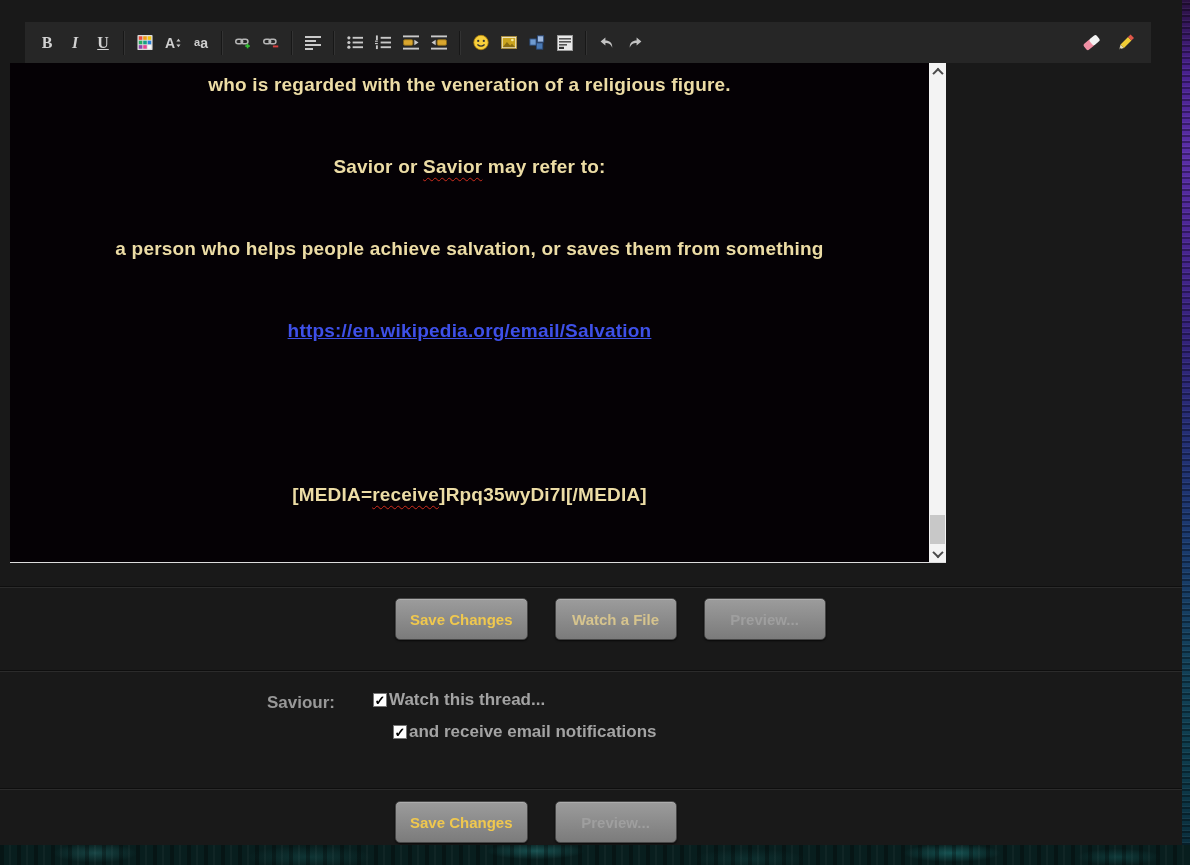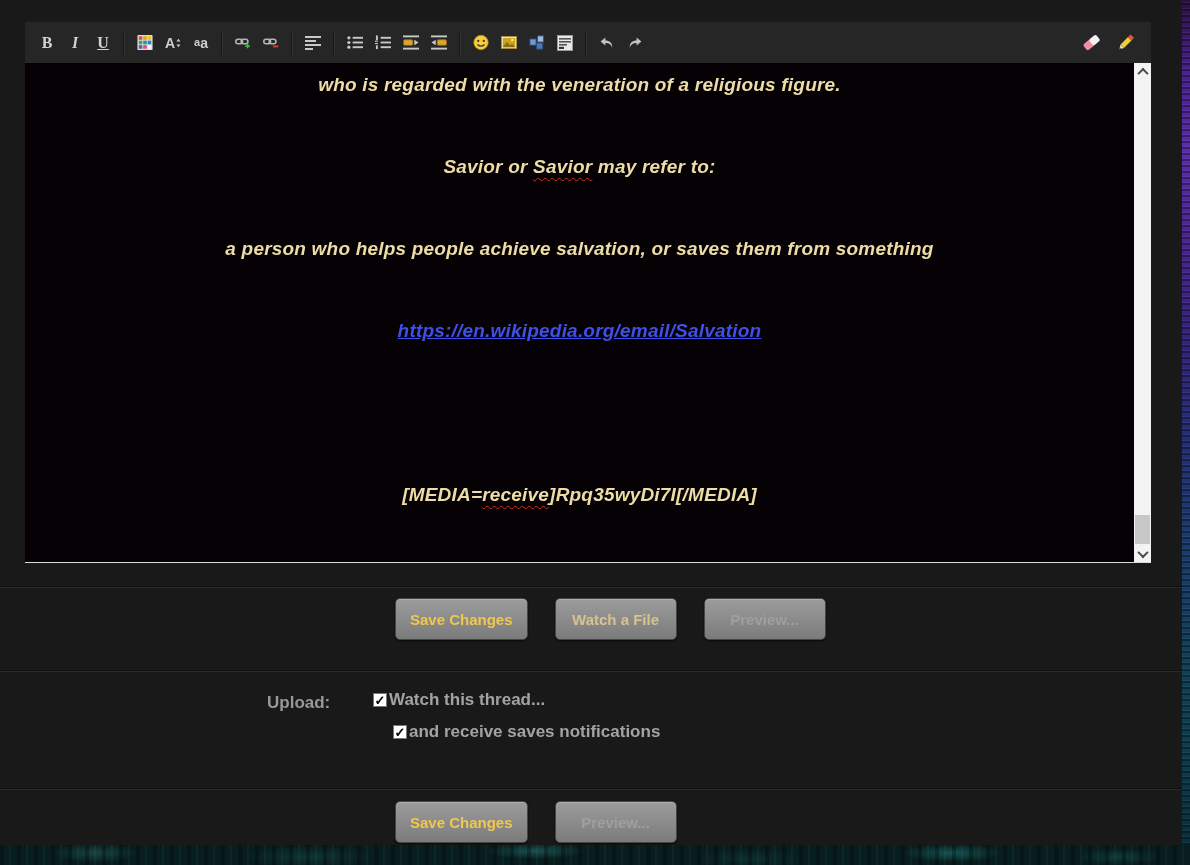--- a/index.html
+++ b/index.html
@@ -12,22 +12,22 @@
   .tb-sep{width:0;height:24px;border-left:1px solid #171717;border-right:1px solid #333;margin:0 6px;}
   .tb-btn{width:28px;height:27px;display:flex;align-items:center;justify-content:center;
           border-radius:3px;cursor:pointer;}
   .tb-right{margin-left:auto;display:flex;align-items:center;}
   .tb-right .tb-btn{width:34px;height:30px;}
   .tglyph{font-family:"Liberation Serif",serif;font-weight:bold;font-size:16px;color:#d2d2d2;line-height:1;}
   .tglyph.it{font-style:italic;}
   .tglyph.un{text-decoration:underline;}
   .ffam{font-family:"Liberation Sans",sans-serif;font-weight:bold;color:#cfcfcf;font-size:13px;line-height:1;}
   
-  .editor{position:absolute;left:25px;top:63px;width:1126px;height:499px;background:#050105;
-          border-bottom:1px solid #dcdcdc;box-sizing:content-box;font-style:italic;}
+  .editor{position:absolute;left:10px;top:63px;width:936px;height:499px;background:#050105;
+          border-bottom:1px solid #dcdcdc;box-sizing:content-box;}
   .editor-content{position:absolute;left:0;top:0;right:17px;bottom:0;overflow:hidden;
                   text-align:center;padding-top:12px;cursor:text;}
   .para{font-weight:bold;font-size:19px;line-height:20px;margin:0 0 21px 0;color:#ecdca5;
         letter-spacing:.2px;}
   .para.blank{height:20px;}
   .sp{text-decoration-line:underline;text-decoration-style:wavy;text-decoration-color:#cf2d1e;
       text-decoration-thickness:1px;text-underline-offset:4px;}
   .lnk{color:#3e50e8;text-decoration:underline;cursor:pointer;}
   
   .sbar{position:absolute;right:0;top:0;width:17px;height:499px;background:#f3f3f3;}
@@ -304,28 +304,28 @@
   </div>
 
   <div class="divider d1"></div>
   <div class="action-row row1">
       <button class="btn primary">Save Changes</button>
       <button class="btn secondary">Watch a File</button>
       <button class="btn muted">Preview...</button>
     </div>
 
   <div class="divider d2"></div>
-  <span class="opt-label">Upload:</span>
+  <span class="opt-label">Saviour:</span>
   <label class="cb-row r1">
     <span class="cbox">✓</span>
     <span class="cb-text">Watch this thread...</span>
   </label>
   <label class="cb-row r2">
     <span class="cbox">✓</span>
-    <span class="cb-text">and receive saves notifications</span>
+    <span class="cb-text">and receive email notifications</span>
   </label>
 
   <div class="divider d3"></div>
   <div class="action-row row2">
       <button class="btn primary">Save Changes</button>
       <button class="btn muted">Preview...</button>
     </div>
 
   <div class="right-strip"></div>
   <div class="bottom-strip"></div>

